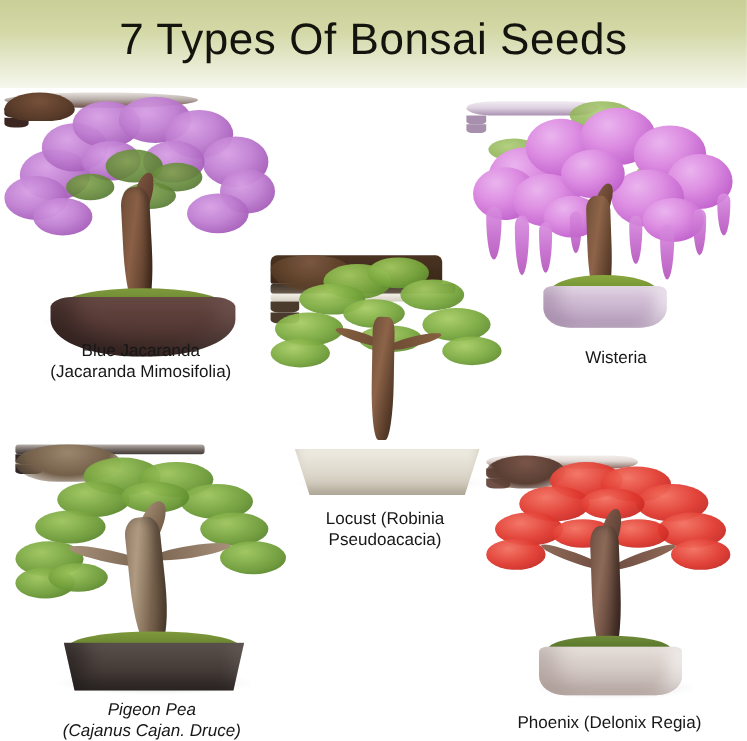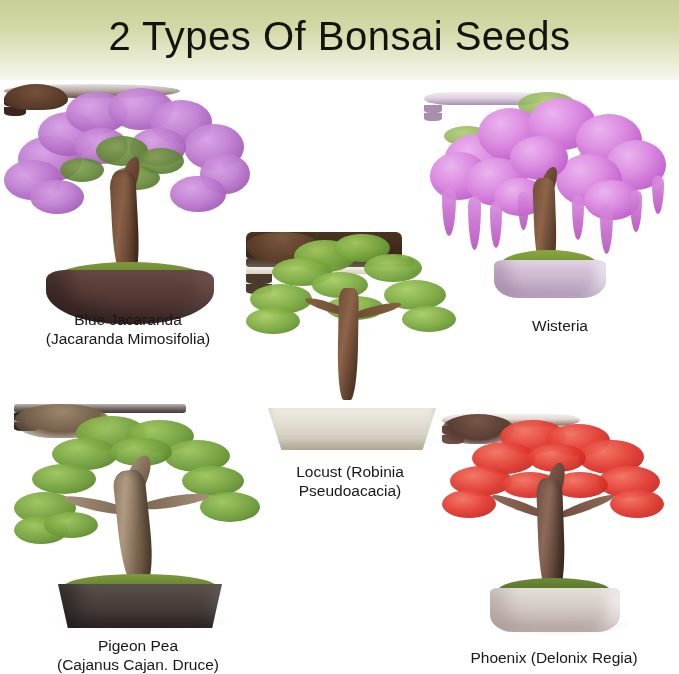--- a/index.html
+++ b/index.html
@@ -254,21 +254,21 @@
     clip-path: polygon(0% 0%, 100% 0%, 94% 100%, 6% 100%);
     box-shadow: inset 18px -6px 20px rgba(0,0,0,.4), inset -12px 0 14px rgba(255,255,255,.07);
   }
   #pig-pot-rim {
     left: 40px; top: 175px; width: 172px; height: 9px;
     background: linear-gradient(to bottom, #b9b2ad 0%, #6f6561 55%, #433a37 100%);
     border-radius: 3px;
   }
   #pig-foot-l { left: 66px; top: 222px; width: 24px; height: 9px; background: #2f2725; border-radius: 0 0 30% 30%; }
   #pig-foot-r { left: 162px; top: 222px; width: 24px; height: 9px; background: #2f2725; border-radius: 0 0 30% 30%; }
-  #cap-pigeonpea { left: 0px; top: 636px; width: 276px; }
+  #cap-pigeonpea { left: 0px; top: 636px; width: 276px; font-style: italic; }
 
   
   #phoenix { left: 442px; top: 414px; width: 222px; height: 222px; }
   #pho-shadow { left: 44px; top: 200px; width: 146px; height: 22px; }
   .pho-leaf {
     position: absolute; border-radius: 50%;
     background: radial-gradient(ellipse at 38% 32%, #f2705f 0%, #e0392f 52%, #b51f1c 100%);
     opacity: .95;
   }
   #pho-trunk {
@@ -315,21 +315,21 @@
     border-radius: 22% / 60%;
   }
   #pho-foot-l { left: 66px; top: 215px; width: 22px; height: 9px; background: #6d4f46; border-radius: 0 0 35% 35%; }
   #pho-foot-r { left: 140px; top: 215px; width: 22px; height: 9px; background: #6d4f46; border-radius: 0 0 35% 35%; }
   #cap-phoenix { left: 428px; top: 648px; width: 252px; }
 </style>
 </head>
 <body>
 
 <div id="title-banner">
-  <div id="title-text">2 Types Of Bonsai Seeds</div>
+  <div id="title-text">7 Types Of Bonsai Seeds</div>
 </div>
 
 <div class="panel" id="jacaranda">
   <div class="shadow" id="jac-shadow"></div>
   <div class="tree">
 
     <div class="jac-bloom" style="left:14px;  top:52px;  width:64px; height:46px;"></div>
     <div class="jac-bloom" style="left:0px;   top:76px;  width:58px; height:40px;"></div>
     <div class="jac-bloom" style="left:34px;  top:28px;  width:60px; height:44px;"></div>
     <div class="jac-bloom" style="left:62px;  top:8px;   width:62px; height:42px;"></div>

